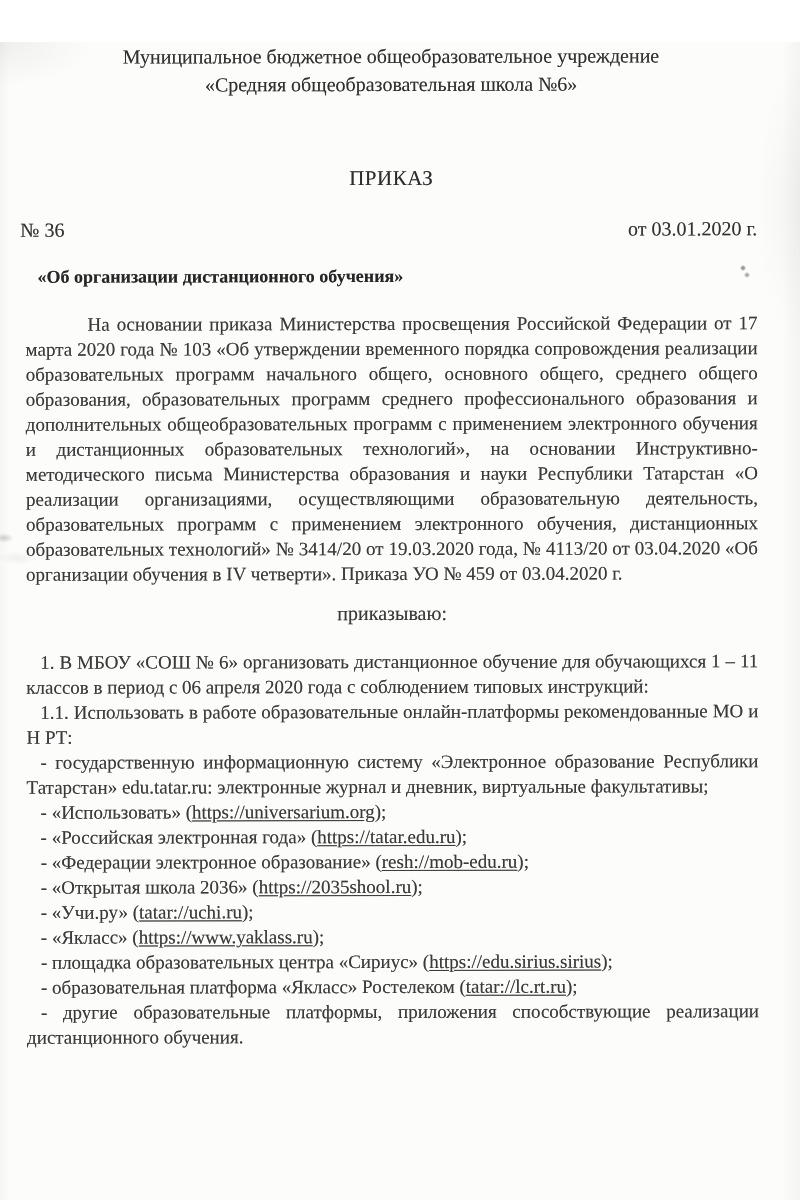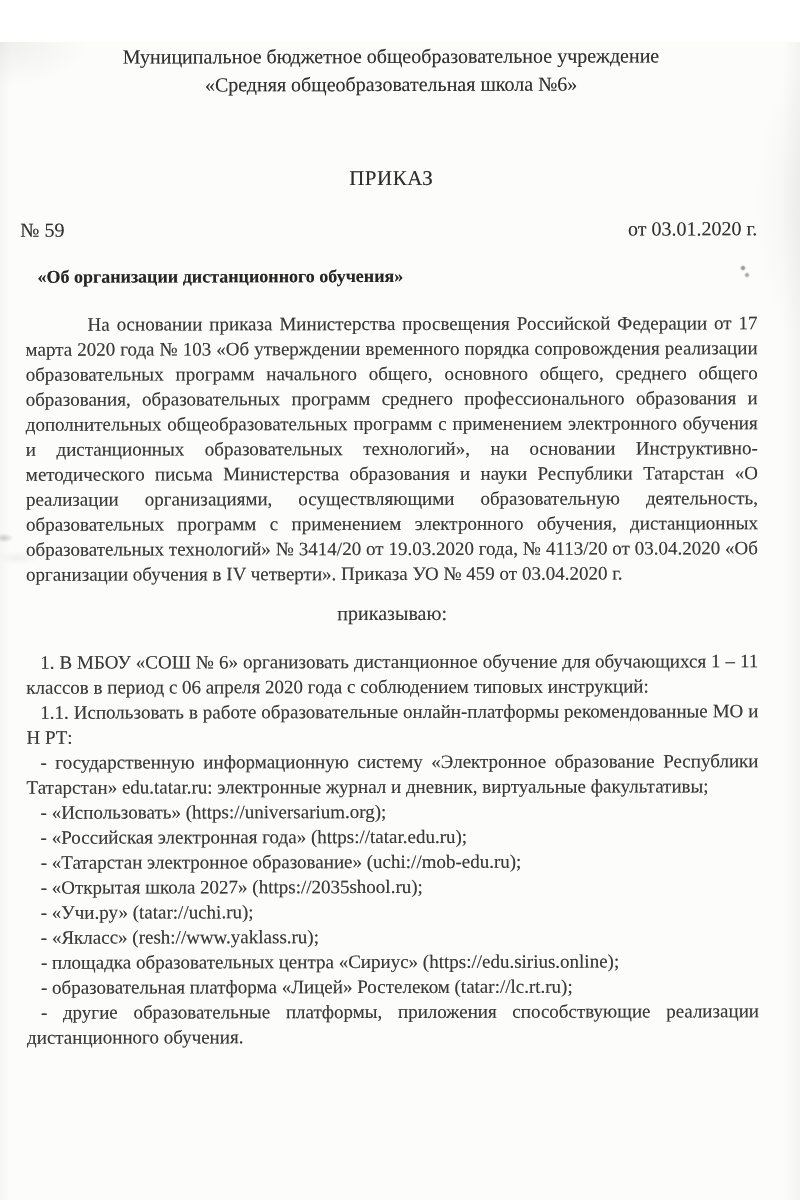--- a/index.html
+++ b/index.html
@@ -86,55 +86,55 @@
   }
   .order-word {
     margin-top: 16px;
     text-align: center;
     font-size: 20px;
     color: #3a3a3a;
   }
   .point { text-indent: 14px; }
   .point-first { margin-top: 24px; }
   .plat { text-indent: 14px; }
-  .url { text-underline-offset: 2px; }
+  .url { text-decoration: underline; text-underline-offset: 2px; }
   p { margin: 0; }
 </style>
 </head>
 <body>
 
 <div class="paper">
   <div class="content">
 
     <div class="org-name txt">
       <p>Муниципальное бюджетное общеобразовательное учреждение</p>
       <p>«Средняя общеобразовательная школа №6»</p>
     </div>
 
     <p class="doc-type txt">ПРИКАЗ</p>
 
     <div class="num-row txt">
-      <span class="num">№ 59</span>
+      <span class="num">№ 36</span>
       <span>от 03.01.2020 г.</span>
     </div>
 
     <p class="subject txt">«Об организации дистанционного обучения»</p>
 
     <p class="body-text preamble txt">На основании приказа Министерства просвещения Российской Федерации от 17 марта 2020 года № 103 «Об утверждении временного порядка сопровождения реализации образовательных программ начального общего, основного общего, среднего общего образования, образовательных программ среднего профессионального образования и дополнительных общеобразовательных программ с применением электронного обучения и дистанционных образовательных технологий», на основании Инструктивно-методического письма Министерства образования и науки Республики Татарстан «О реализации организациями, осуществляющими образовательную деятельность, образовательных программ с применением электронного обучения, дистанционных образовательных технологий» № 3414/20 от 19.03.2020 года, № 4113/20 от 03.04.2020 «Об организации обучения в IV четверти». Приказа УО № 459 от 03.04.2020 г.</p>
 
     <p class="order-word txt">приказываю:</p>
 
     <p class="body-text point point-first txt">1. В МБОУ «СОШ № 6» организовать дистанционное обучение для обучающихся 1 – 11 классов в период с 06 апреля 2020 года с соблюдением типовых инструкций:</p>
     <p class="body-text point txt">1.1. Использовать в работе образовательные онлайн-платформы рекомендованные МО и Н РТ:</p>
 
     <p class="body-text plat txt"><span>- государственную информационную систему «Электронное образование Республики Татарстан» edu.tatar.ru: электронные журнал и дневник, виртуальные факультативы;</span></p>
     <p class="body-text plat txt"><span>- «Использовать» (</span><span class="url">https://universarium.org</span><span>);</span></p>
     <p class="body-text plat txt"><span>- «Российская электронная года» (</span><span class="url">https://tatar.edu.ru</span><span>);</span></p>
-    <p class="body-text plat txt"><span>- «Татарстан электронное образование» (</span><span class="url">uchi://mob-edu.ru</span><span>);</span></p>
-    <p class="body-text plat txt"><span>- «Открытая школа 2027» (</span><span class="url">https://2035shool.ru</span><span>);</span></p>
+    <p class="body-text plat txt"><span>- «Федерации электронное образование» (</span><span class="url">resh://mob-edu.ru</span><span>);</span></p>
+    <p class="body-text plat txt"><span>- «Открытая школа 2036» (</span><span class="url">https://2035shool.ru</span><span>);</span></p>
     <p class="body-text plat txt"><span>- «Учи.ру» (</span><span class="url">tatar://uchi.ru</span><span>);</span></p>
-    <p class="body-text plat txt"><span>- «Якласс» (</span><span class="url">resh://www.yaklass.ru</span><span>);</span></p>
-    <p class="body-text plat txt"><span>- площадка образовательных центра «Сириус» (</span><span class="url">https://edu.sirius.online</span><span>);</span></p>
-    <p class="body-text plat txt"><span>- образовательная платформа «Лицей» Ростелеком (</span><span class="url">tatar://lc.rt.ru</span><span>);</span></p>
+    <p class="body-text plat txt"><span>- «Якласс» (</span><span class="url">https://www.yaklass.ru</span><span>);</span></p>
+    <p class="body-text plat txt"><span>- площадка образовательных центра «Сириус» (</span><span class="url">https://edu.sirius.sirius</span><span>);</span></p>
+    <p class="body-text plat txt"><span>- образовательная платформа «Якласс» Ростелеком (</span><span class="url">tatar://lc.rt.ru</span><span>);</span></p>
     <p class="body-text plat txt"><span>- другие образовательные платформы, приложения способствующие реализации дистанционного обучения.</span></p>
 
   </div>
 </div>
 
 </body></html>

